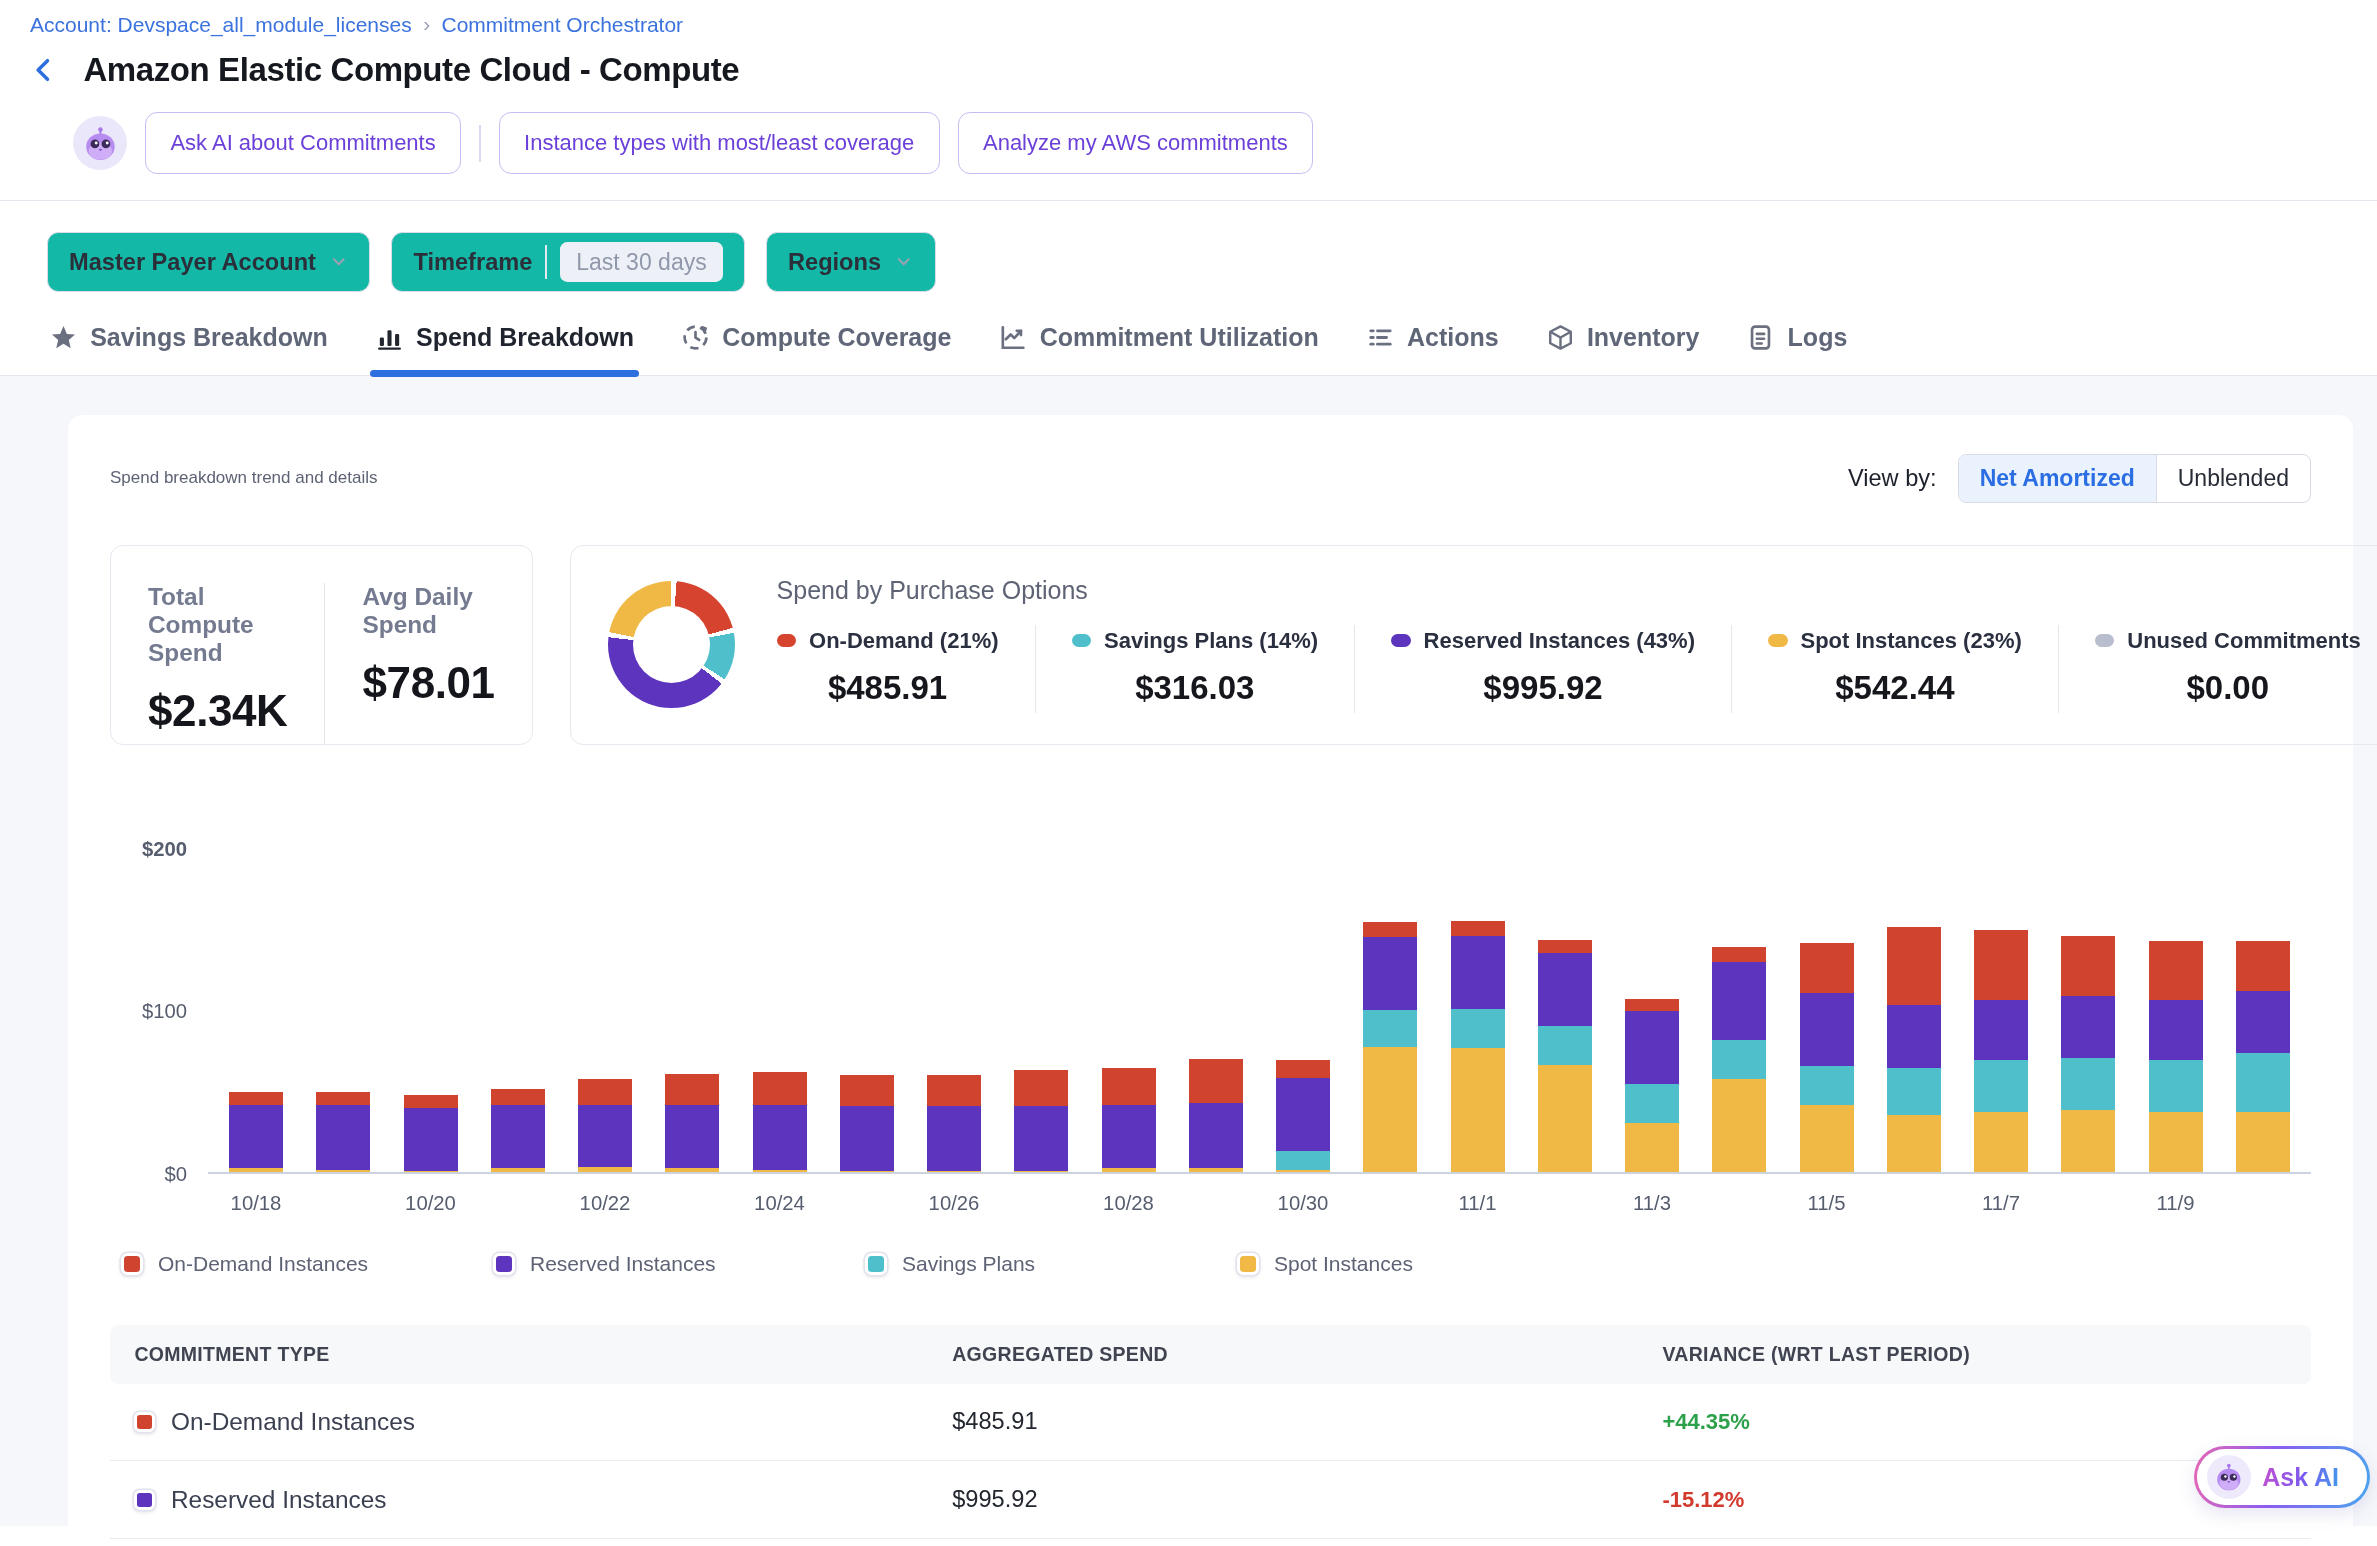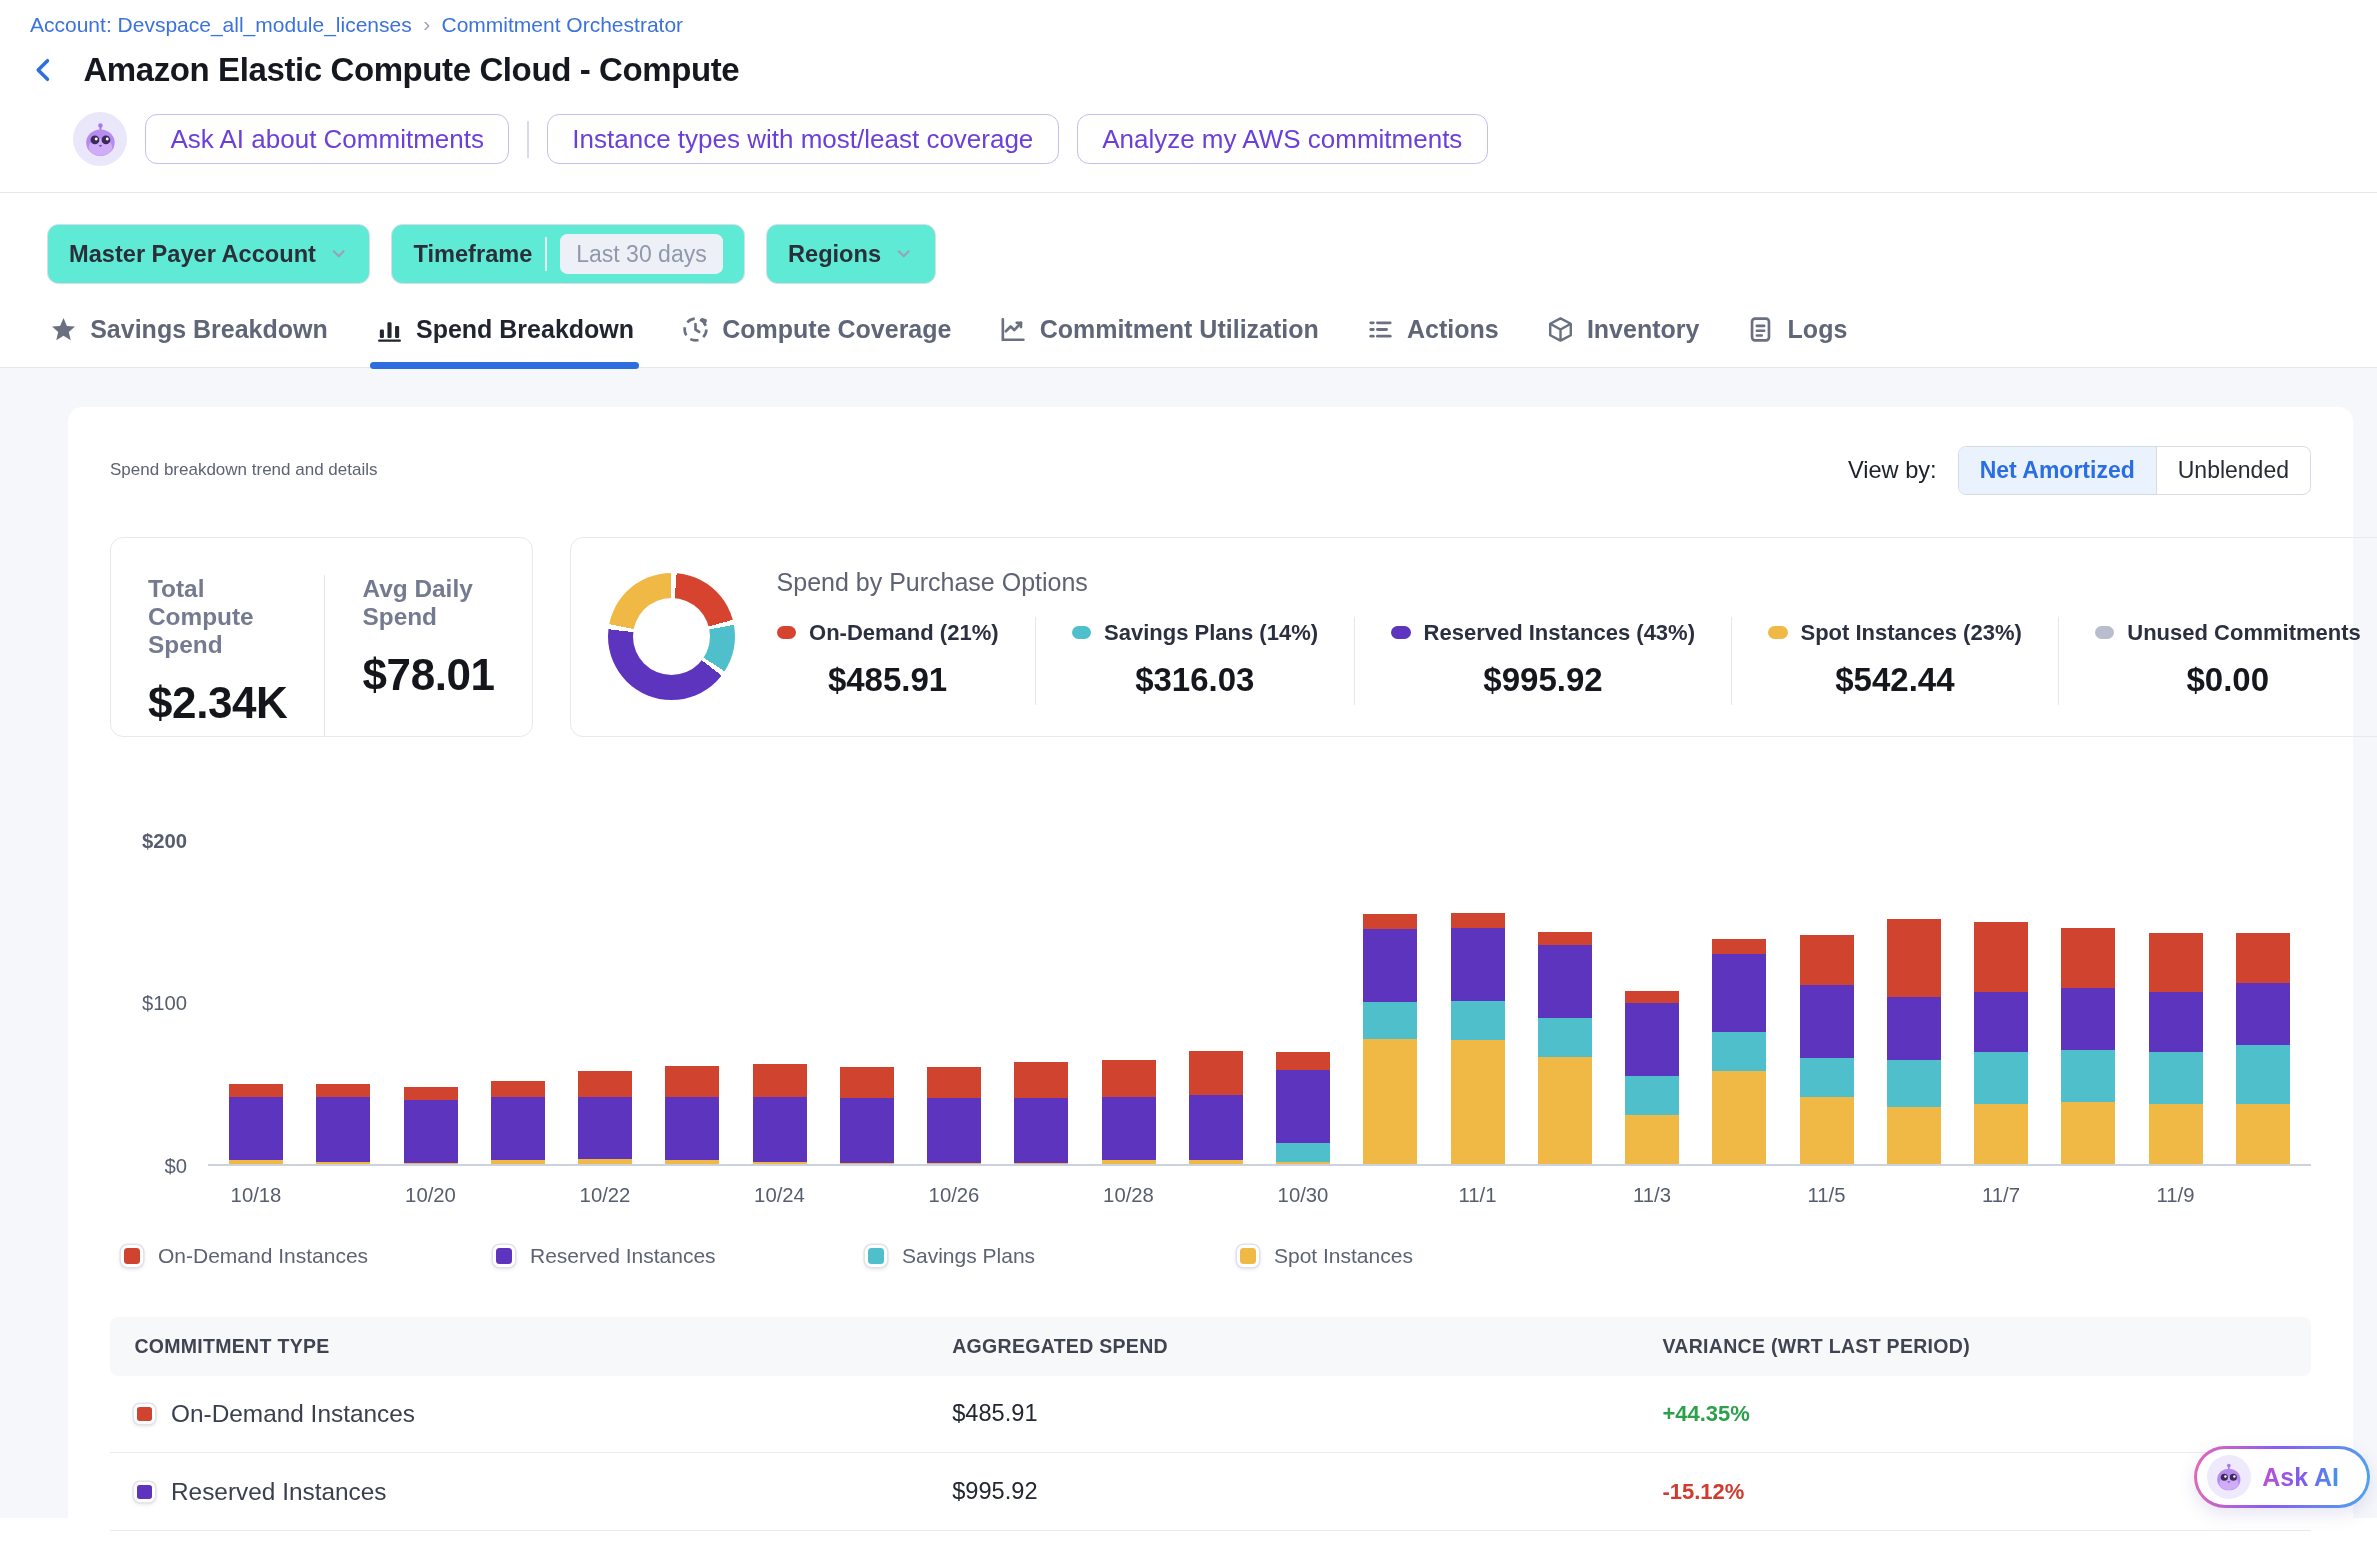--- a/index.html
+++ b/index.html
@@ -8,28 +8,28 @@
 
   
   .breadcrumb { padding:13px 0 0 30px; font-size:21px; display:flex; align-items:center; gap:11.4px; }
   .breadcrumb a { color:#3b72dd; text-decoration:none; cursor:pointer; }
   .crumb-sep { color:#9aa1b2; font-size:21px; transform:translateY(-0.8px); }
   .title-row { display:flex; align-items:center; gap:20px; padding:13px 0 0 24.4px; }
   .back-btn { width:39px; height:39px; display:flex; align-items:center; justify-content:center; cursor:pointer; }
   .page-title { font-size:33px; font-weight:700; color:#15181e; letter-spacing:-0.4px; }
   .ai-row { display:flex; align-items:center; gap:18px; padding:23px 0 0 73px; }
   .ai-avatar { width:54px; height:54px; border-radius:50%; background:#ebe7fa; display:flex; align-items:center; justify-content:center; flex:0 0 auto; }
-  .ai-btn { height:50px; padding:0 24.4px; border:1.6px solid #c9baf1; border-radius:12.2px; background:#fff;
-    color:#6b40d8; font-size:26px; display:flex; align-items:center; cursor:pointer; white-space:nowrap; }
+  .ai-btn { height:62px; padding:0 24.4px; border:1.6px solid #c9baf1; border-radius:12.2px; background:#fff;
+    color:#6b40d8; font-size:22px; display:flex; align-items:center; cursor:pointer; white-space:nowrap; }
   .ai-divider { width:1.6px; height:37px; background:#dcd6ef; }
   .header-divider { margin-top:26px; border-bottom:1.6px solid #e5e6ee; }
 
   
   .filter-row { display:flex; align-items:center; gap:21px; padding:31px 0 0 47px; }
-  .filter-btn { height:60px; border:1.6px solid #dcdbe9; border-radius:11.4px; background:#5eead4; padding:0 21px;
+  .filter-btn { height:60px; border:1.6px solid #dcdbe9; border-radius:11.4px; background:#14b8a6; padding:0 21px;
     display:flex; align-items:center; gap:13px; font-size:23.6px; color:#2b2f3a; font-weight:600; cursor:pointer; }
   .chev { width:19.5px; height:19.5px; }
   .tf-sep { width:1.6px; height:34px; background:#e6e8f0; }
   .tf-pill { background:#eef0f7; color:#9098ab; font-weight:400; border-radius:7.3px; padding:6.5px 16.3px; font-size:23px; }
 
   
   .tabs { display:flex; gap:47px; padding:31px 0 0 49px; border-bottom:1.6px solid #e6e7ee; }
   .tab { display:flex; align-items:center; gap:12.2px; font-size:25px; font-weight:600; color:#5f6677;
     padding-bottom:23px; position:relative; cursor:pointer; white-space:nowrap; }
   .tab.active { color:#1f242e; font-weight:700; }

